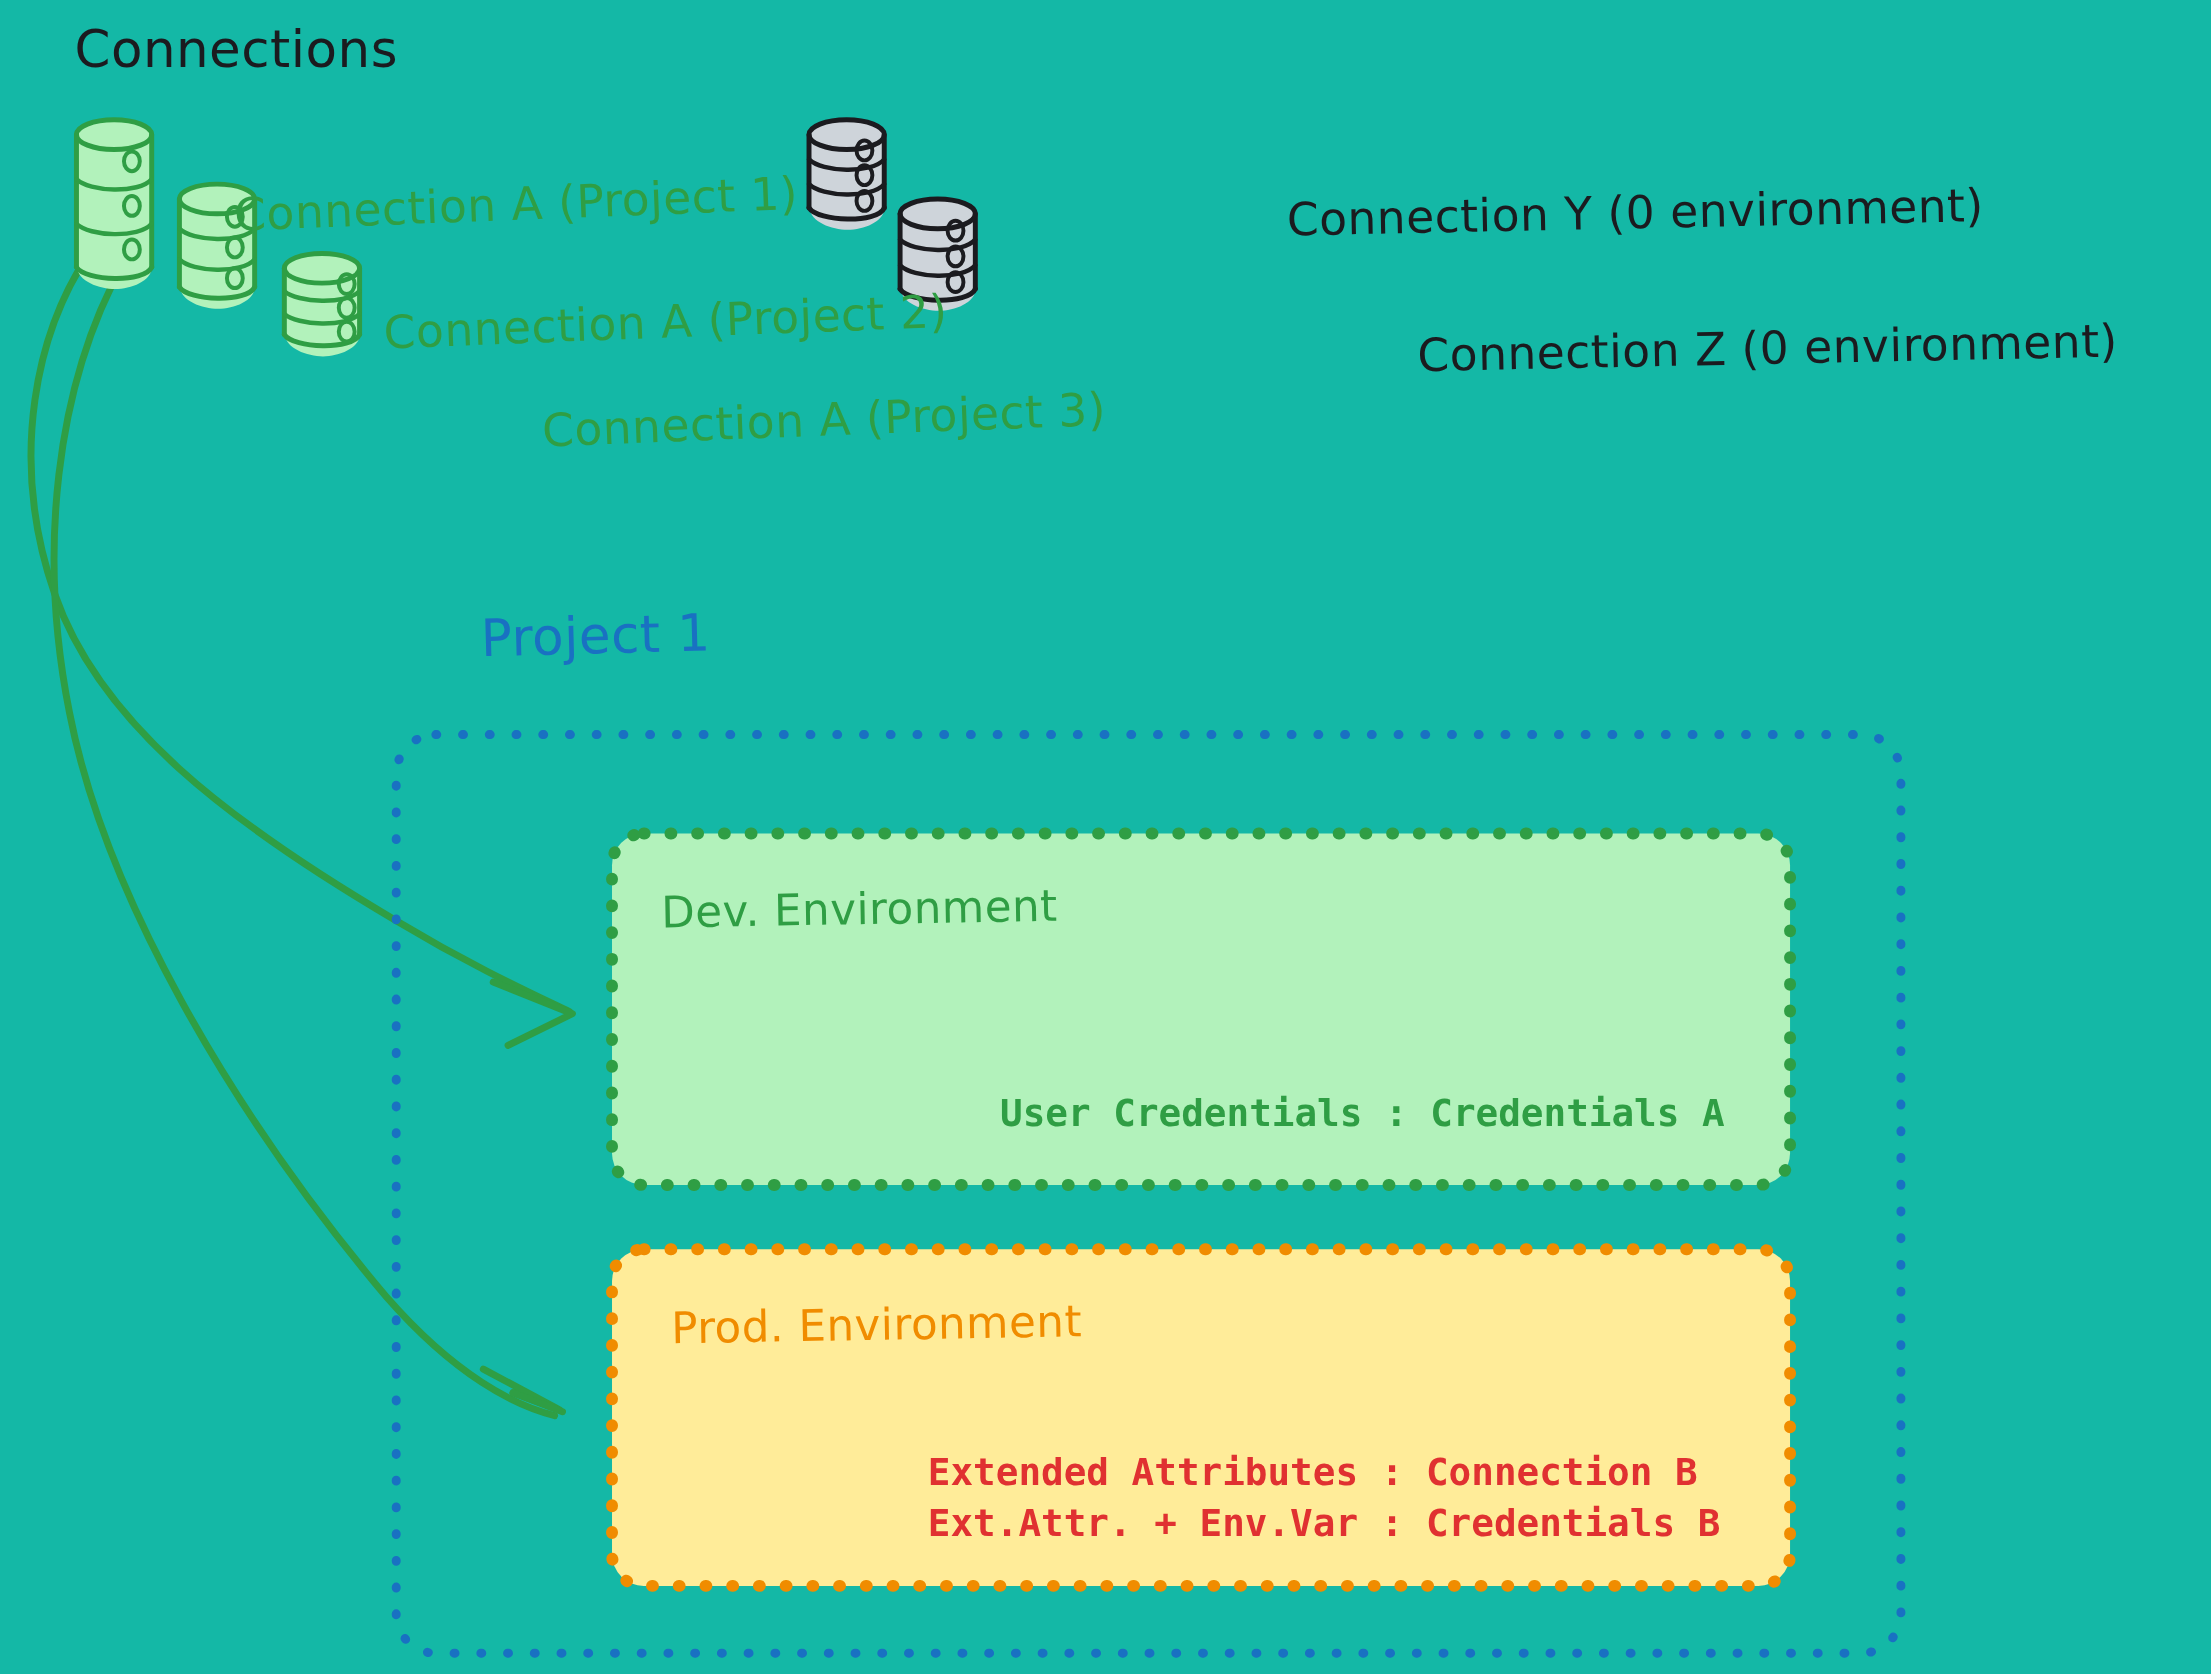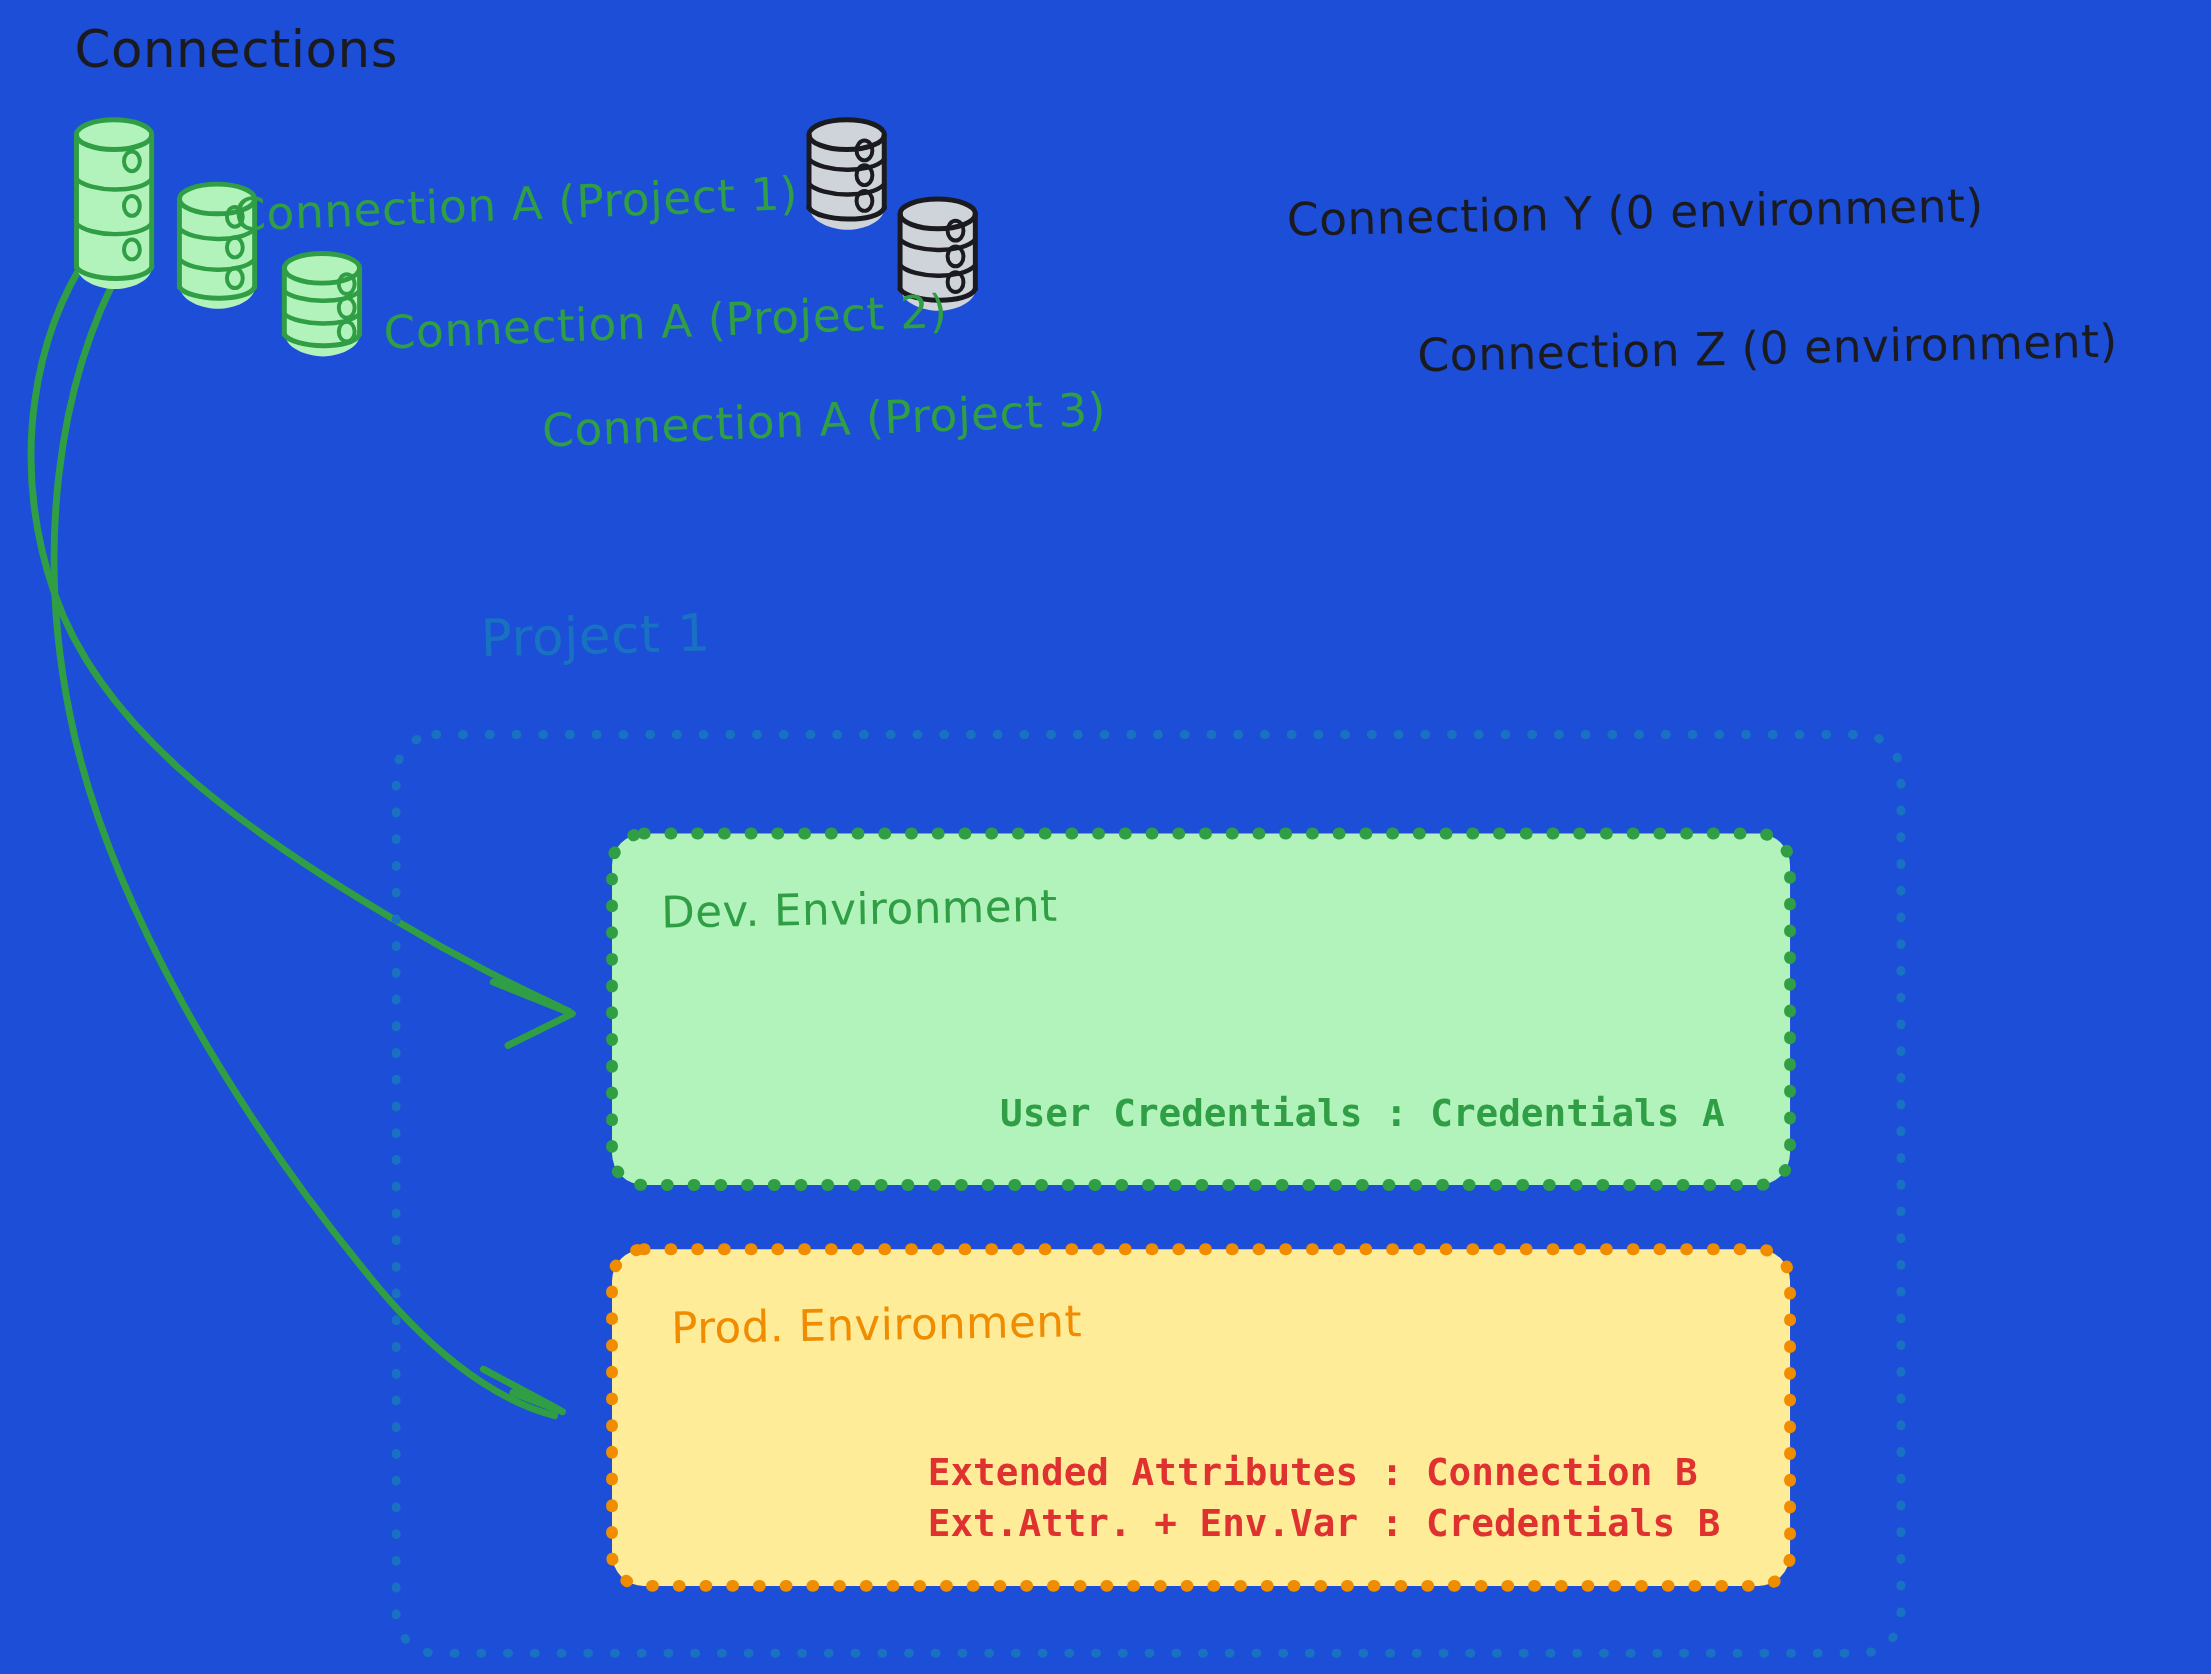--- a/index.html
+++ b/index.html
@@ -8,21 +8,21 @@
     padding: 0;
     background: #ffffff;
   }
   body {
     font-family: "DejaVu Sans", sans-serif;
   }
   #canvas {
     position: relative;
     width: 2212px;
     height: 1674px;
-    background: #1d4ed8;
+    background: #14b8a6;
     overflow: hidden;
   }
   svg.layer {
     position: absolute;
     left: 0;
     top: 0;
     width: 2212px;
     height: 1674px;
     overflow: visible;
   }

